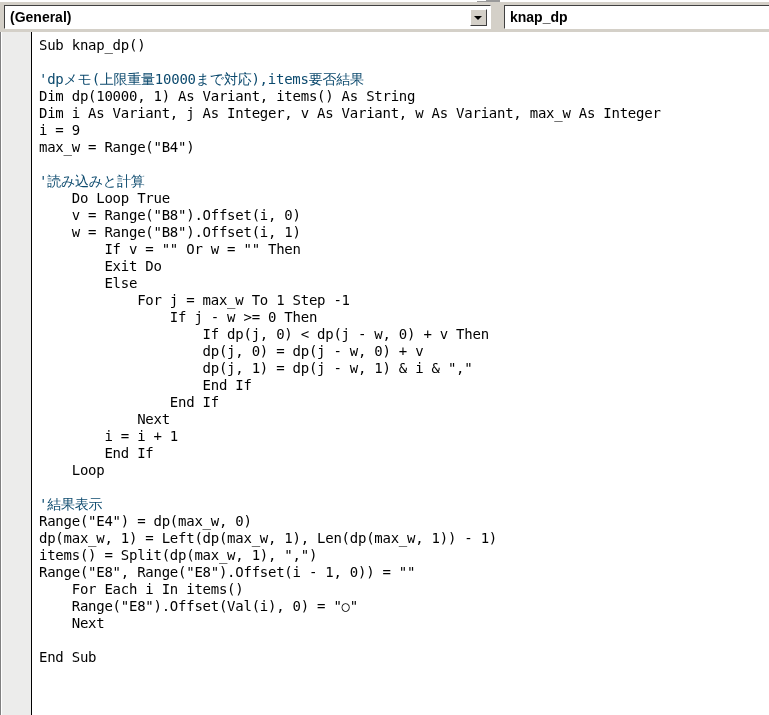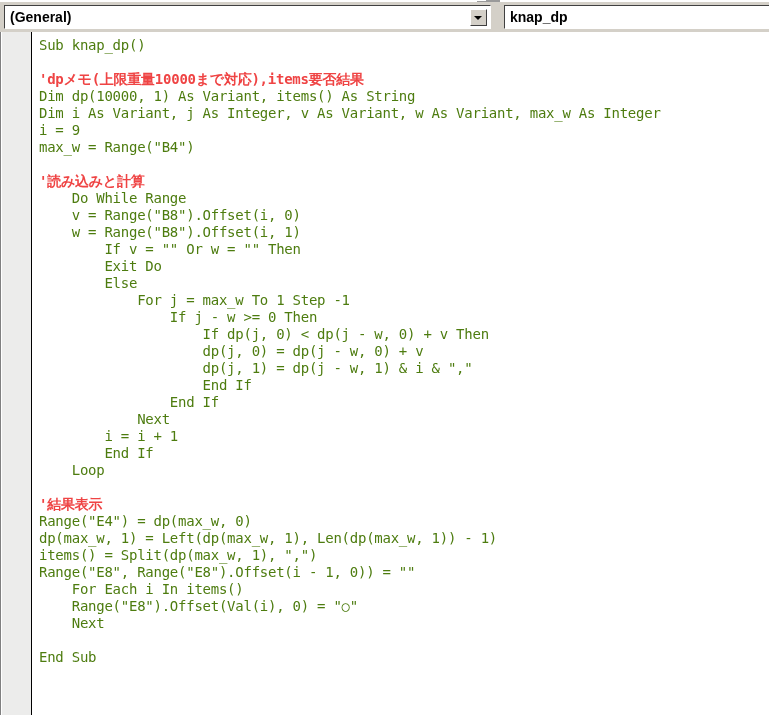--- a/index.html
+++ b/index.html
@@ -121,24 +121,24 @@
     width: 731px;
     height: 678px;
   }
 
   .code-line {
     height: 17px;
     line-height: 17px;
     font-family: "DejaVu Sans Mono", monospace;
     font-size: 14px;
     white-space: pre;
-    color: #4d7c0f;
+    color: #000000;
     letter-spacing: -0.25px;
   }
-  .code-line.comment { color: #ef4444; font-weight: bold; }
+  .code-line.comment { color: #0c4a6e; }
   .code-line.blank   { color: transparent; }
 </style>
 </head>
 <body>
 
 <div class="vbe-window">
 
   <div class="top-sliver"></div>
 
   <div class="combo-strip">
@@ -159,21 +159,21 @@
     <div class="code-area" id="code-area">
         <div class="code-line ">Sub knap_dp()</div>
         <div class="code-line blank"> </div>
         <div class="code-line comment">'dpメモ(上限重量10000まで対応),items要否結果</div>
         <div class="code-line ">Dim dp(10000, 1) As Variant, items() As String</div>
         <div class="code-line ">Dim i As Variant, j As Integer, v As Variant, w As Variant, max_w As Integer</div>
         <div class="code-line ">i = 9</div>
         <div class="code-line ">max_w = Range("B4")</div>
         <div class="code-line blank"> </div>
         <div class="code-line comment">'読み込みと計算</div>
-        <div class="code-line ">    Do While Range</div>
+        <div class="code-line ">    Do Loop True</div>
         <div class="code-line ">    v = Range("B8").Offset(i, 0)</div>
         <div class="code-line ">    w = Range("B8").Offset(i, 1)</div>
         <div class="code-line ">        If v = "" Or w = "" Then</div>
         <div class="code-line ">        Exit Do</div>
         <div class="code-line ">        Else</div>
         <div class="code-line ">            For j = max_w To 1 Step -1</div>
         <div class="code-line ">                If j - w &gt;= 0 Then</div>
         <div class="code-line ">                    If dp(j, 0) &lt; dp(j - w, 0) + v Then</div>
         <div class="code-line ">                    dp(j, 0) = dp(j - w, 0) + v</div>
         <div class="code-line ">                    dp(j, 1) = dp(j - w, 1) &amp; i &amp; ","</div>

